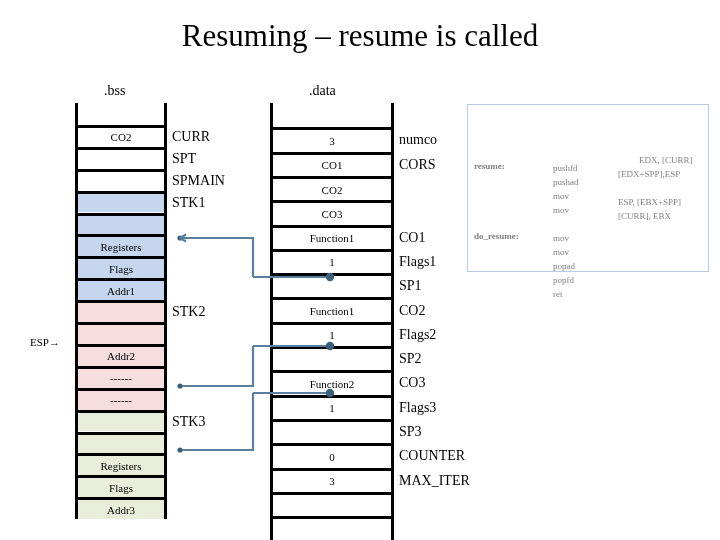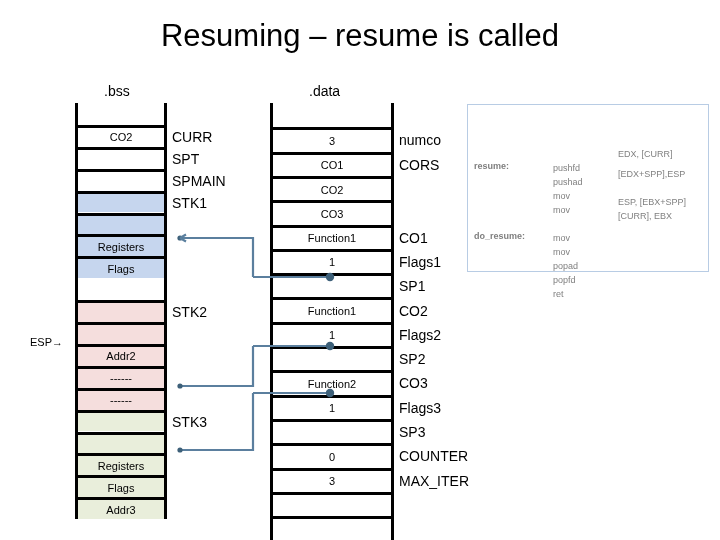--- a/index.html
+++ b/index.html
@@ -3,21 +3,21 @@
 <meta charset="utf-8">
 <style>
   html,body{margin:0;padding:0;}
   body{
     width:720px;height:540px;
     background:#ffffff;
     font-family:"Liberation Sans", sans-serif;
     overflow:hidden;
     position:relative;
   }
-  #slide{position:absolute;left:0;top:0;width:585px;height:540px;}
+  #slide{position:absolute;left:0;top:0;width:585px;height:540px;font-family:Liberation Serif, serif;}
 
   
   .title{
     position:absolute;left:0;top:18px;width:720px;
     text-align:center;
     font-size:31px;
     font-weight:400;
     color:#000000;
     letter-spacing:0px;
     white-space:nowrap;
@@ -118,20 +118,21 @@
 
   <div class="col" id="col-bss">
       <div class="cell fill-white noline" style="top: 0px; height: 21.9px;"></div>
       <div class="cell fill-white" style="top: 21.9px; height: 21.9px;">CO2</div>
       <div class="cell fill-white" style="top: 43.8px; height: 21.9px;"></div>
       <div class="cell fill-white" style="top: 65.7px; height: 21.9px;"></div>
       <div class="cell fill-blue" style="top: 87.6px; height: 21.9px;"></div>
       <div class="cell fill-blue" style="top: 109.5px; height: 21.9px;"></div>
       <div class="cell fill-blue" style="top: 131.4px; height: 21.9px;">Registers</div>
       <div class="cell fill-blue" style="top: 153.3px; height: 21.9px;">Flags</div>
+      <div class="cell fill-blue" style="top: 175.2px; height: 21.9px;">Addr1</div>
       <div class="cell fill-pink" style="top: 197.1px; height: 21.9px;"></div>
       <div class="cell fill-pink" style="top: 219px; height: 21.9px;"></div>
       <div class="cell fill-pink" style="top: 240.9px; height: 21.9px;">Addr2</div>
       <div class="cell fill-pink" style="top: 262.8px; height: 21.9px;">------</div>
       <div class="cell fill-pink" style="top: 284.7px; height: 21.9px;">------</div>
       <div class="cell fill-green" style="top: 306.6px; height: 21.9px;"></div>
       <div class="cell fill-green" style="top: 328.5px; height: 21.9px;"></div>
       <div class="cell fill-green" style="top: 350.4px; height: 21.9px;">Registers</div>
       <div class="cell fill-green" style="top: 372.3px; height: 21.9px;">Flags</div>
       <div class="cell fill-green" style="top: 394.2px; height: 21.9px;">Addr3</div>
@@ -182,21 +183,21 @@
       <path d="M180,238 L186,234.5"></path>
       <path d="M180,238 L186,241.5"></path>
     </g>
   </svg>
 
   <div id="codebox">
       <div class="codeline lbl c-lab" style="top: 8px;">resume:</div>
       <div class="codeline c-op" style="top: 22px;">pushfd</div>
       <div class="codeline c-op" style="top: 36px;">pushad</div>
       <div class="codeline c-op" style="top: 50px;">mov</div>
-      <div class="codeline c-arg" style="top: 44px;">EDX, [CURR]</div>
+      <div class="codeline c-arg" style="top: 50px; margin-left: 21px;">EDX, [CURR]</div>
       <div class="codeline c-op" style="top: 64px;">mov</div>
       <div class="codeline c-arg" style="top: 64px;">[EDX+SPP],ESP</div>
       <div class="codeline lbl c-lab" style="top: 78px;">do_resume:</div>
       <div class="codeline c-op" style="top: 92px;">mov</div>
       <div class="codeline c-arg" style="top: 92px;">ESP, [EBX+SPP]</div>
       <div class="codeline c-op" style="top: 106px;">mov</div>
       <div class="codeline c-arg" style="top: 106px;">[CURR], EBX</div>
       <div class="codeline c-op" style="top: 120px;">popad</div>
       <div class="codeline c-op" style="top: 134px;">popfd</div>
       <div class="codeline c-op" style="top: 148px;">ret</div>

